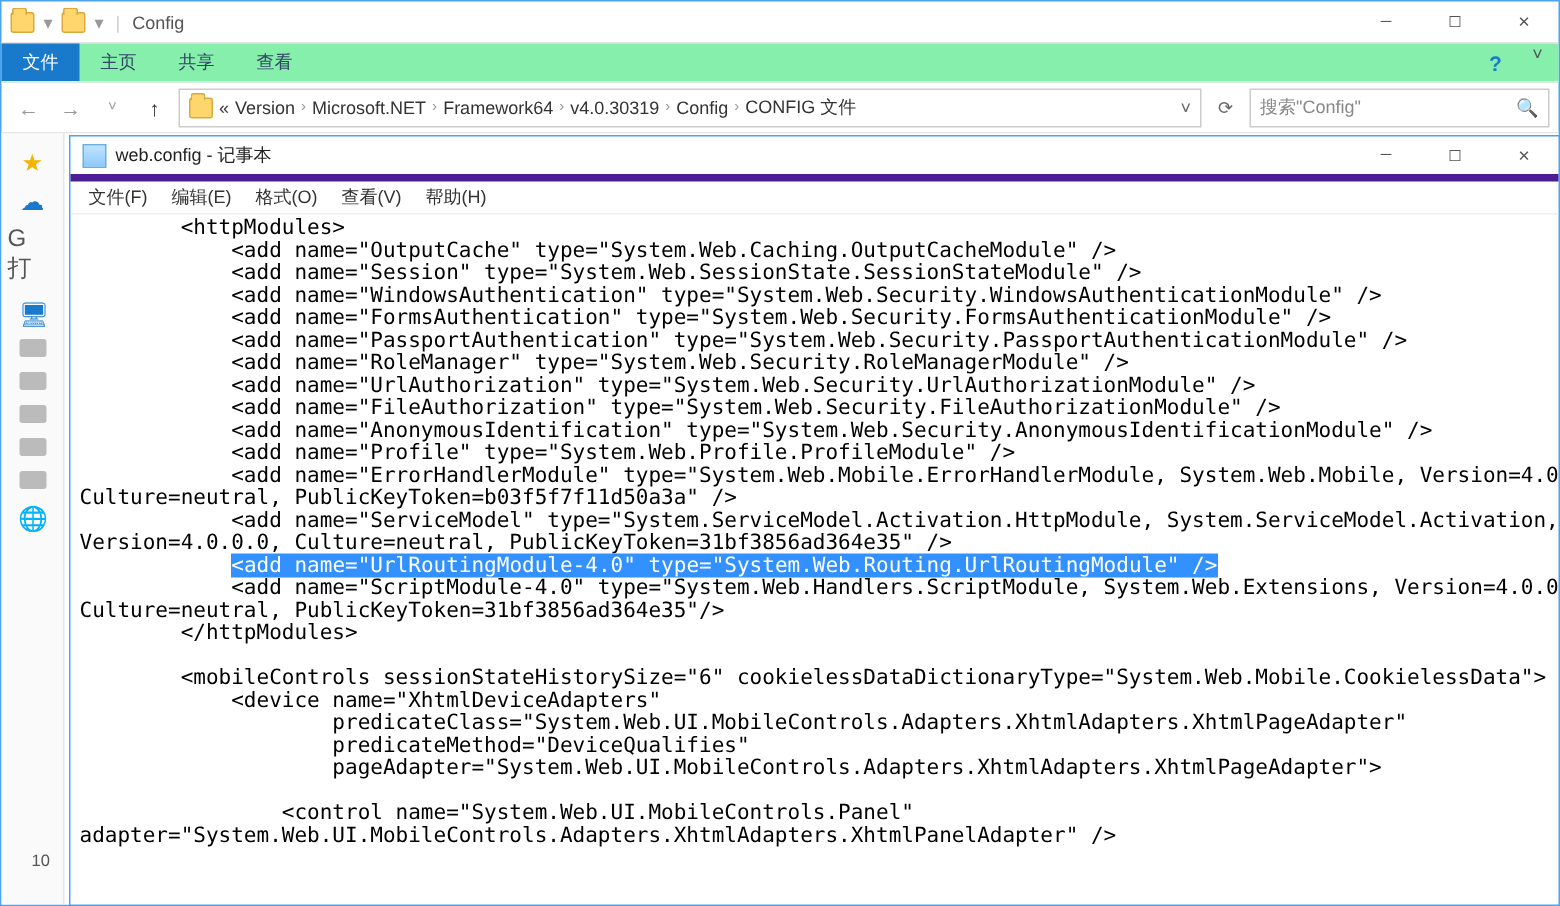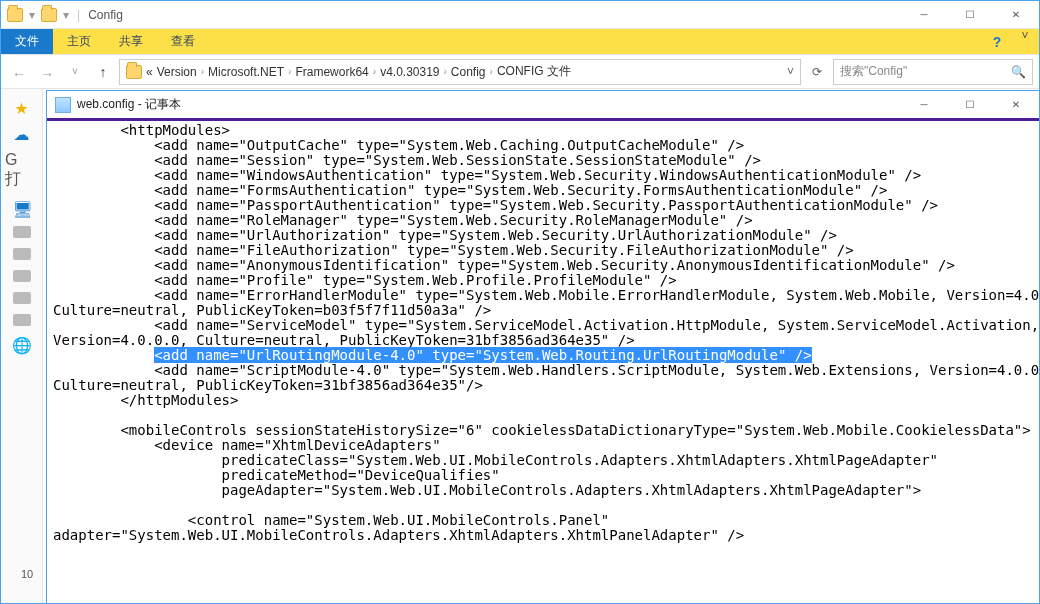--- a/index.html
+++ b/index.html
@@ -9,21 +9,21 @@
   .explorer { position: absolute; top: 0; left: 0; right: 0; height: 604px; background: #fff; border: 1px solid #4aa3ef; }
   .explorer-titlebar { display: flex; align-items: center; height: 28px; border-bottom: 1px solid #e5e5e5; }
   .tb-left { display: flex; align-items: center; gap: 6px; padding: 0 6px; }
   .folder-icon-sm { width: 16px; height: 14px; background: #ffd66e; border: 1px solid #d9a93a; border-radius: 2px; position: relative; }
   .folder-icon-sm::before { content: ""; position: absolute; top: -4px; left: 0; width: 8px; height: 4px; background: #ffd66e; border: 1px solid #d9a93a; border-bottom: none; border-radius: 2px 2px 0 0; }
   .tb-title { color: #555; font-size: 12px; }
   .tb-right { margin-left: auto; display: flex; }
   .winctl { width: 46px; height: 28px; display: flex; align-items: center; justify-content: center; color: #555; font-size: 10px; cursor: pointer; }
   .divider { color: #ccc; padding: 0 2px; }
 
-  .ribbon-tabs { display: flex; align-items: stretch; height: 26px; background: #fde047; border-bottom: 1px solid #e5e5e5; }
+  .ribbon-tabs { display: flex; align-items: stretch; height: 26px; background: #86efac; border-bottom: 1px solid #e5e5e5; }
   .file-tab { background: #1979ca; color: #fff; padding: 4px 14px; font-size: 12px; display: flex; align-items: center; }
   .rib-tab { padding: 4px 14px; color: #346; font-size: 12px; display: flex; align-items: center; cursor: pointer; font-family: Liberation Serif, serif; }
   .help-q { margin-left: auto; width: 28px; display: flex; align-items: center; justify-content: center; color: #1979ca; font-size: 14px; font-weight: bold; }
 
   .addrbar { display: flex; align-items: center; height: 34px; padding: 4px 6px; gap: 4px; border-bottom: 1px solid #e5e5e5; }
   .nav-arrow { width: 24px; height: 24px; display: flex; align-items: center; justify-content: center; color: #999; font-size: 14px; cursor: pointer; }
   .nav-arrow.active { color: #333; }
   .pathbox { flex: 1; height: 26px; border: 1px solid #ccc; display: flex; align-items: center; padding: 0 6px; gap: 4px; background: #fff; }
   .pathbox .sep { color: #999; font-size: 10px; }
   .pathbox .seg { color: #333; cursor: pointer; }
@@ -36,21 +36,21 @@
   .side-ic { width: 18px; height: 16px; margin: 10px auto; display: block; }
   .side-star { color: #f5b400; font-size: 16px; text-align: center; }
   .side-blue { color: #1979ca; font-size: 16px; text-align: center; }
   .side-disk { width: 18px; height: 12px; background: #bbb; border-radius: 2px; margin: 10px auto; }
   .partial-letter { font-size: 16px; color: #555; padding-left: 4px; }
   .content-col { flex: 1; background: #fff; padding: 8px; }
   .item-count { position: absolute; bottom: 23px; left: 20px; color: #555; font-size: 11px; }
 
   
   .notepad { position: absolute; top: 90px; left: 46px; right: 0; bottom: 0; background: #fff; border: 1px solid #4aa3ef; display: flex; flex-direction: column; }
-  .np-titlebar { height: 30px; display: flex; align-items: center; border-bottom: 3px solid #4c1d95; padding-left: 8px; }
+  .np-titlebar { height: 30px; display: flex; align-items: center; border-bottom: 5px solid #4c1d95; padding-left: 8px; }
   .np-icon { width: 16px; height: 16px; background: linear-gradient(#bfe3ff, #8ec9ff); border: 1px solid #6baee0; margin-right: 6px; }
   .np-title { color: #222; }
   .np-winctl { margin-left: auto; display: flex; }
   .np-menus { height: 22px; display: flex; align-items: center; padding: 0 4px; border-bottom: 1px solid #eee; font-size: 12px; color: #333; }
   .np-menus span { padding: 2px 8px; cursor: pointer; }
   .np-body { flex: 1; overflow: hidden; font-family: SimSun, "MS Gothic", monospace; font-size: 14px; line-height: 15px; white-space: pre; padding: 2px 6px; color: #000; }
   .hl { background: #3390ff; color: #fff; }
 </style>
 </head>
 <body>
@@ -131,20 +131,27 @@
 <div class="notepad">
   <div class="np-titlebar">
     <div class="np-icon"></div>
     <div class="np-title">web.config - 记事本</div>
     <div class="np-winctl">
       <div class="winctl">─</div>
       <div class="winctl">☐</div>
       <div class="winctl close">✕</div>
     </div>
   </div>
+  <div class="np-menus">
+    <span>文件(F)</span>
+    <span>编辑(E)</span>
+    <span>格式(O)</span>
+    <span>查看(V)</span>
+    <span>帮助(H)</span>
+  </div>
   <div class="np-body"><span>        &lt;httpModules&gt;</span>
 <span>            &lt;add name="OutputCache" type="System.Web.Caching.OutputCacheModule" /&gt;</span>
 <span>            &lt;add name="Session" type="System.Web.SessionState.SessionStateModule" /&gt;</span>
 <span>            &lt;add name="WindowsAuthentication" type="System.Web.Security.WindowsAuthenticationModule" /&gt;</span>
 <span>            &lt;add name="FormsAuthentication" type="System.Web.Security.FormsAuthenticationModule" /&gt;</span>
 <span>            &lt;add name="PassportAuthentication" type="System.Web.Security.PassportAuthenticationModule" /&gt;</span>
 <span>            &lt;add name="RoleManager" type="System.Web.Security.RoleManagerModule" /&gt;</span>
 <span>            &lt;add name="UrlAuthorization" type="System.Web.Security.UrlAuthorizationModule" /&gt;</span>
 <span>            &lt;add name="FileAuthorization" type="System.Web.Security.FileAuthorizationModule" /&gt;</span>
 <span>            &lt;add name="AnonymousIdentification" type="System.Web.Security.AnonymousIdentificationModule" /&gt;</span>

